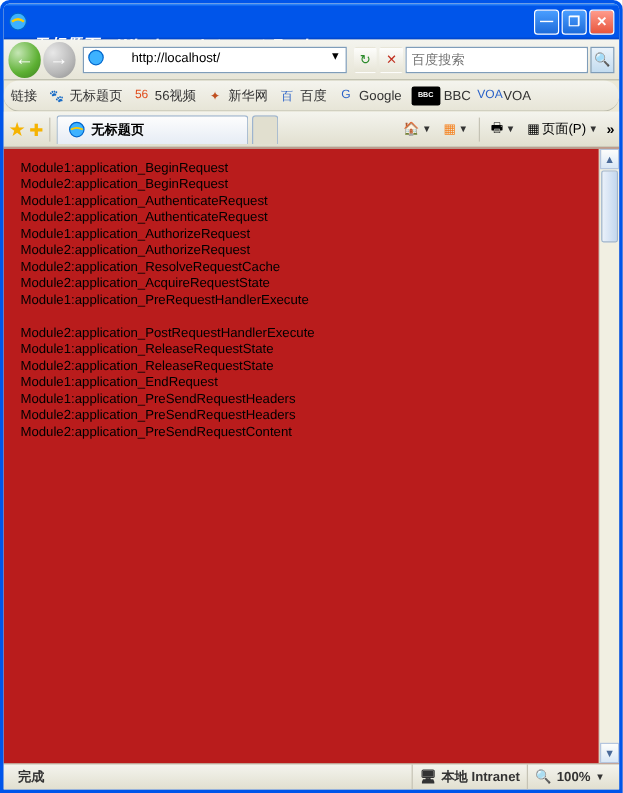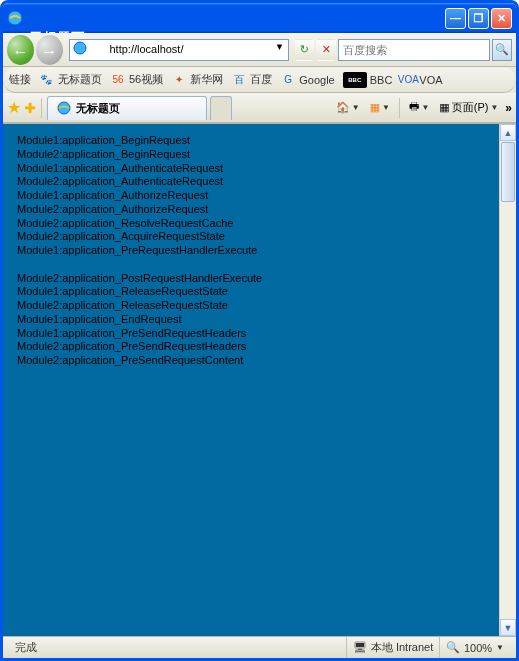--- a/index.html
+++ b/index.html
@@ -30,24 +30,24 @@
 .fav-ico{width:16px;height:16px;display:flex;align-items:center;justify-content:center;font-size:10px;border-radius:2px;}
 .toolbar3{height:30px;background:linear-gradient(to bottom,#f4f4ee,#e1dfcf);border-bottom:1px solid #b8b8a8;display:flex;align-items:center;padding:0 4px;gap:3px;}
 .star{color:#f5b301;font-size:16px;}
 .star2{color:#f5b301;font-size:14px;position:relative;}
 .tab{height:24px;background:linear-gradient(to bottom,#fdfdfd,#e6ecf5);border:1px solid #9db4cf;border-bottom:none;border-radius:3px 3px 0 0;display:flex;align-items:center;padding:0 8px;gap:4px;min-width:160px;font-weight:bold;}
 .tab-new{width:22px;min-width:22px;background:#e1dfcf;}
 .spacer{flex:1;}
 .rt-group{display:flex;align-items:center;gap:4px;}
 .rt-btn{height:22px;padding:0 3px;display:flex;align-items:center;gap:2px;}
 .dd-ar{font-size:8px;color:#333;}
-.content{flex:1;background:#0369a1;overflow:auto;position:relative;border-top:1px solid #b8b8a8;}
+.content{flex:1;background:#b91c1c;overflow:auto;position:relative;border-top:1px solid #b8b8a8;}
 .content-inner{padding:10px 14px;font-family:"Times New Roman",serif;font-size:17px;line-height:1.25;color:#000;}
 .statusbar{height:22px;background:linear-gradient(to bottom,#f4f4ee,#e1dfcf);border-top:1px solid #b8b8a8;display:flex;align-items:center;padding:0 6px;font-size:11px;color:#333;}
-.st-sec{display:flex;align-items:center;gap:4px;padding:0 6px;border-left:1px solid #c5c3b5;height:100%;}
+.st-sec{display:flex;align-items:center;gap:4px;padding:0 6px;border-left:1px solid #c5c3b5;height:100%;font-weight:bold;}
 .st-sec:first-child{border-left:none;flex:0 0 auto;}
 .sep{width:1px;height:20px;background:#c5c3b5;margin:0 2px;}
 .chev{font-size:12px;font-weight:bold;}
 .sb{position:absolute;right:0;top:0;bottom:0;width:17px;background:#f1efe2;border-left:1px solid #d6d4c6;}
 .sb-btn{height:17px;background:linear-gradient(to bottom,#fdfdfb,#d9e7f6);border:1px solid #b4c5de;display:flex;align-items:center;justify-content:center;font-size:9px;color:#4a6a99;}
 .sb-thumb{position:absolute;left:1px;right:1px;top:18px;height:60px;background:linear-gradient(to right,#eaf1fa,#c3d7ee);border:1px solid #9db4cf;border-radius:2px;}
 </style>
 </head>
 <body>
 

